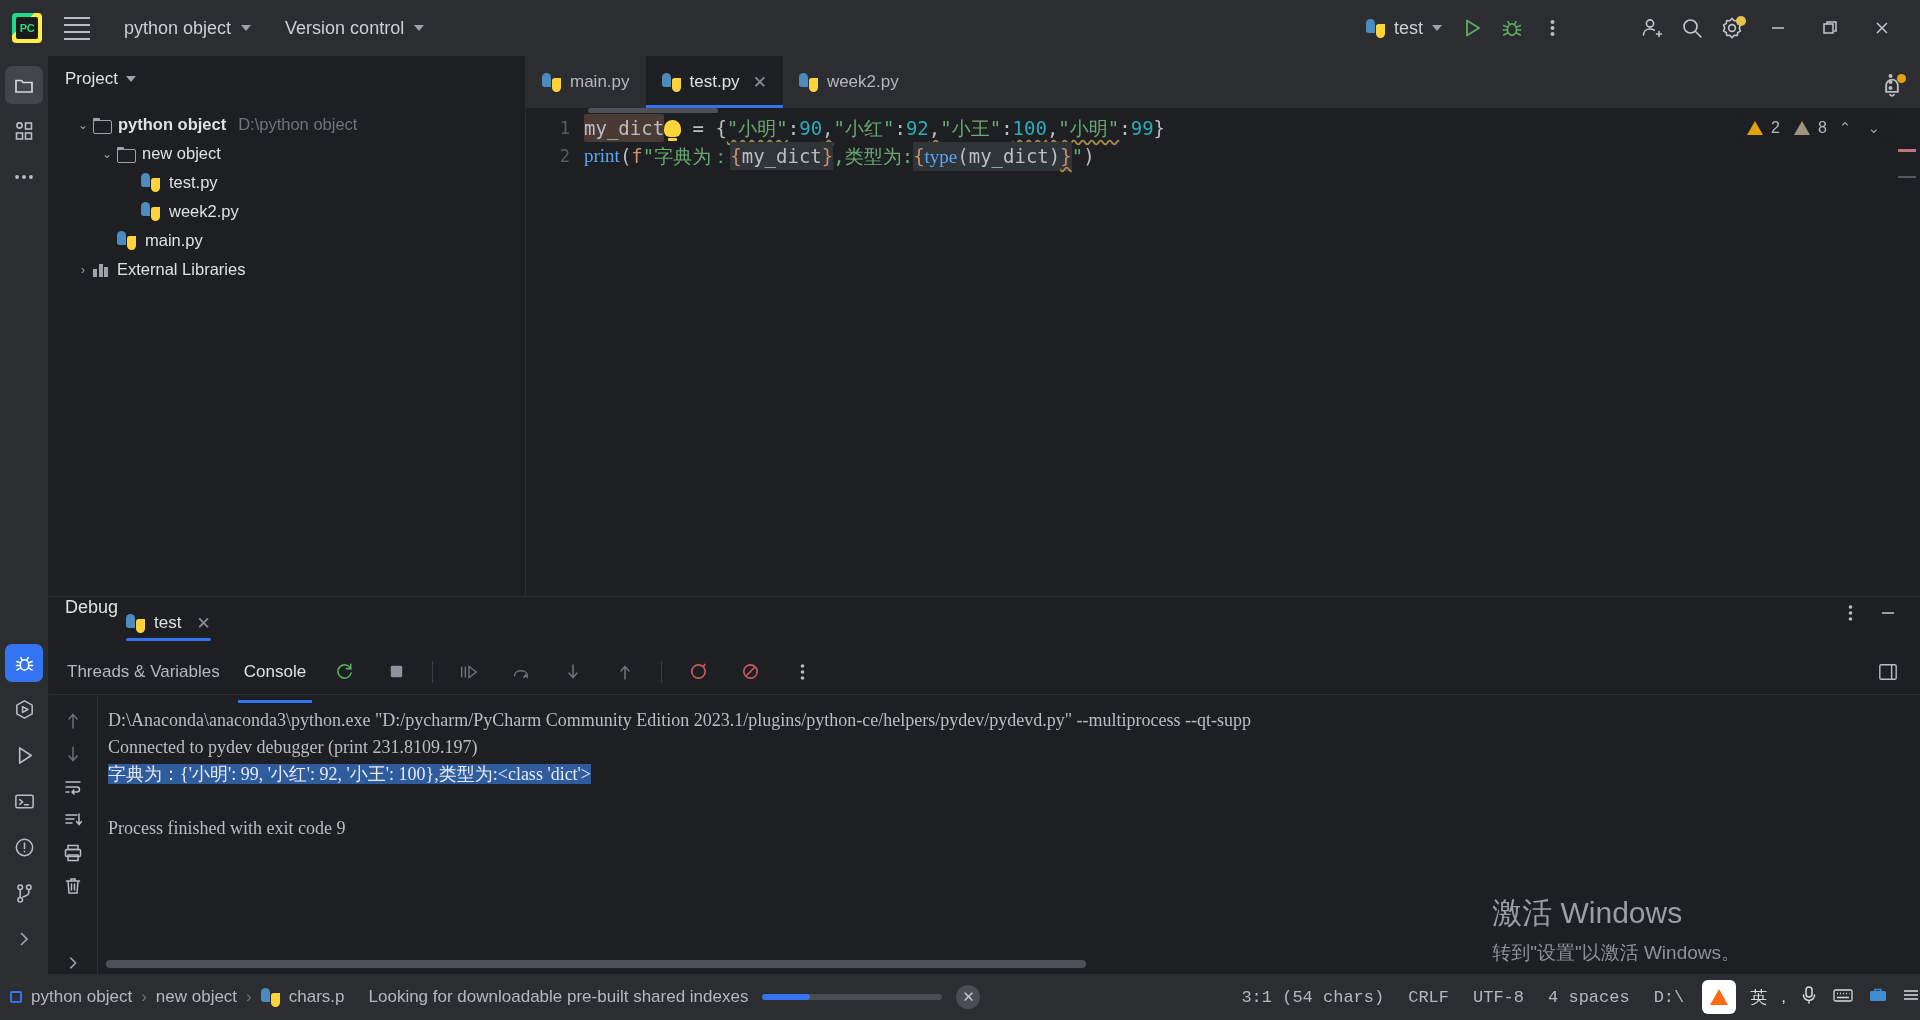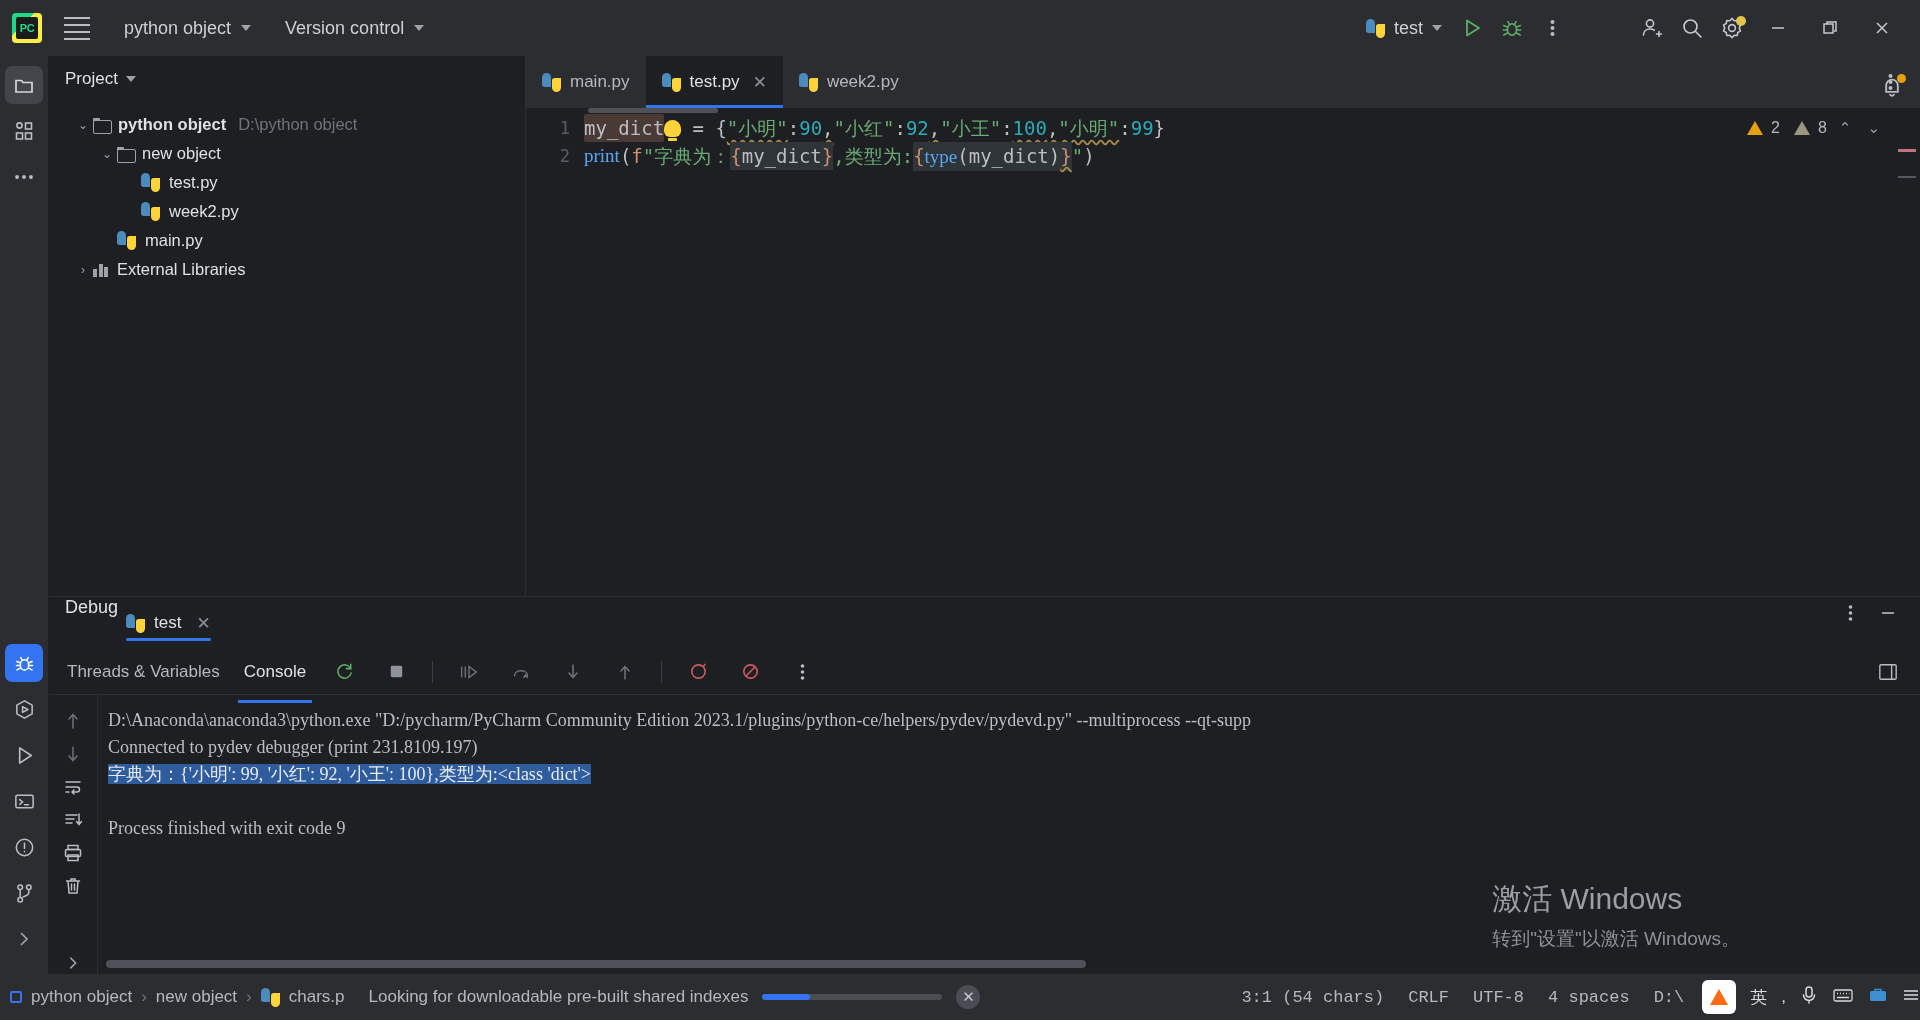--- a/index.html
+++ b/index.html
@@ -172,21 +172,21 @@
     flex:1; min-width:0; position:relative; overflow:hidden;
     font-family: Liberation Serif, serif;
     font-size: 18px; line-height: 27px; color:#bcbec4; padding: 12px 0 0 10px;
   }
   .coline { white-space: pre; height: 27px; }
   .sel { background:#2f5c9c; color:#e6e9ef; }
   .hsb { position:absolute; left:8px; bottom:6px; height:8px; width: 980px; background:#4e5157; border-radius:4px; }
 
   
   .watermark {
-    position:absolute; right: 180px; bottom: 68px; text-align:left; color:#7b7f86; pointer-events:none;
+    position:absolute; right: 180px; bottom: 54px; text-align:left; color:#7b7f86; pointer-events:none;
   }
   .watermark .l1 { font-size: 30px; color:#9a9ea6; }
   .watermark .l2 { font-size: 19px; color:#8d9199; margin-top: 6px; }
 
   
   .statusbar {
     height: 46px; flex:0 0 46px; background:#2b2d30; display:flex; align-items:center;
     padding: 0 0 0 10px; font-size: 17px; color:#b4b8bf; gap: 0;
   }
   .crumbs { display:flex; align-items:center; gap:9px; }

